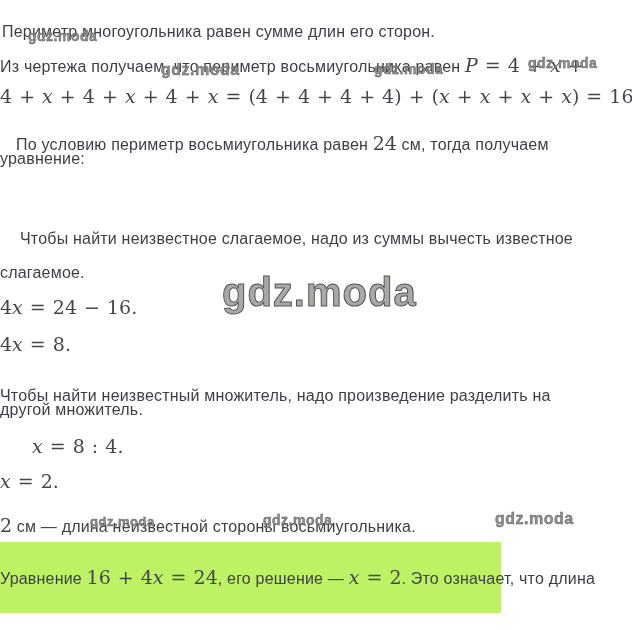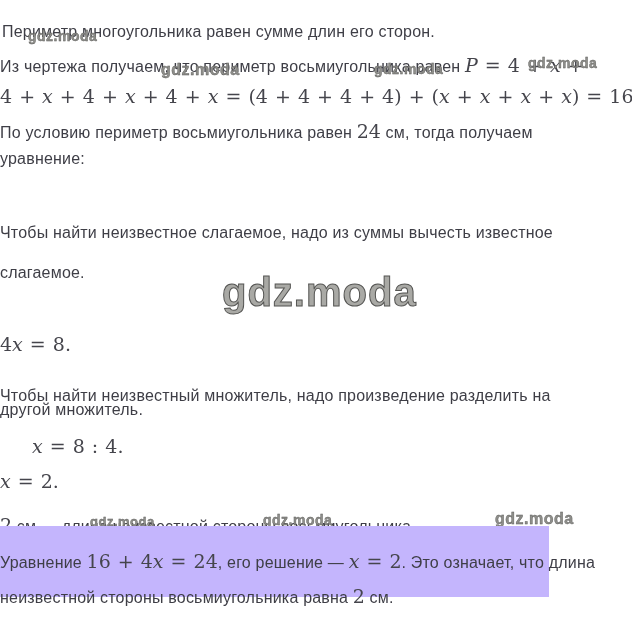--- a/index.html
+++ b/index.html
@@ -42,67 +42,67 @@
   }
   .wm-lg {
     font-size: 40px;
     color: #a9a9a5;
     -webkit-text-stroke: 1px #555553;
     letter-spacing: 1px;
   }
   .answer-box {
     position: absolute;
     left: 0;
-    top: 526px;
-    width: 549px;
+    top: 542px;
+    width: 501px;
     height: 71px;
-    background: #c4b5fd;
+    background: #bef264;
   }
   .answer-box .line { position: absolute; }
 </style>
 </head>
 <body>
 
 <div class="page">
 
   <p class="line" style="top:6px; left:2px;">Периметр многоугольника равен сумме длин его сторон.</p>
 
   <span class="wm" style="left:28px; top:29px; font-size:14px;">gdz.moda</span>
 
   <p class="line" style="top:39px;"><span>Из чертежа получаем, что периметр восьмиугольника равен </span><span class="imath"><i>P</i> = 4 + <i>x</i> +</span></p>
 
   <span class="wm" style="left:161px; top:62px; font-size:16px;">gdz.moda</span>
   <span class="wm" style="left:374px; top:62px; font-size:14px;">gdz.moda</span>
   <span class="wm" style="left:528px; top:56px; font-size:14px;">gdz.moda</span>
 
   <p class="math-line math" style="top:67px;">4 + <i>x</i> + 4 + <i>x</i> + 4 + <i>x</i> = (4 + 4 + 4 + 4) + (<i>x</i> + <i>x</i> + <i>x</i> + <i>x</i>) = 16 + 4.</p>
 
-  <p class="line" style="top:105px;"><span>По условию периметр восьмиугольника равен </span><span class="imath">24</span><span> см, тогда получаем</span></p>
+  <p class="line" style="top:117px;padding-left:16px;"><span>По условию периметр восьмиугольника равен </span><span class="imath">24</span><span> см, тогда получаем</span></p>
 
   <p class="line" style="top:133px;">уравнение:</p>
 
 
-  <p class="line" style="top:207px;">Чтобы найти неизвестное слагаемое, надо из суммы вычесть известное</p>
+  <p class="line" style="top:213px;padding-left:20px;">Чтобы найти неизвестное слагаемое, надо из суммы вычесть известное</p>
   <p class="line" style="top:247px;">слагаемое.</p>
 
+  <p class="math-line math" style="top:278px;">4<i>x</i> = 24 − 16.</p>
 
   <span class="wm wm-lg" style="left:222px; top:272px;">gdz.moda</span>
 
   <p class="math-line math" style="top:315px;">4<i>x</i> = 8.</p>
 
   <p class="line" style="top:370px;">Чтобы найти неизвестный множитель, надо произведение разделить на</p>
   <p class="line" style="top:384px;">другой множитель.</p>
 
   <p class="math-line math" style="top:417px;padding-left:32px;"><i>x</i> = 8 : 4.</p>
   <p class="math-line math" style="top:452px;"><i>x</i> = 2.</p>
 
   <p class="line" style="top:495px;margin-top:20px;"><span class="imath">2</span><span> см — длина неизвестной стороны восьмиугольника.</span></p>
 
   <span class="wm" style="left:90px; top:515px; font-size:13px;">gdz.moda</span>
   <span class="wm" style="left:263px; top:513px; font-size:14px;">gdz.moda</span>
   <span class="wm" style="left:495px; top:511px; font-size:16px;">gdz.moda</span>
 
   <div class="answer-box">
     <p class="line" style="top:9px; left:0;"><span>Уравнение </span><span class="imath">16 + 4<i>x</i> = 24</span><span>, его решение — </span><span class="imath"><i>x</i> = 2</span><span>. Это означает, что длина</span></p>
-    <p class="line" style="top:44px; left:0;"><span>неизвестной стороны восьмиугольника равна </span><span class="imath">2</span><span> см.</span></p>
   </div>
 
 </div>
 
 </body></html>

